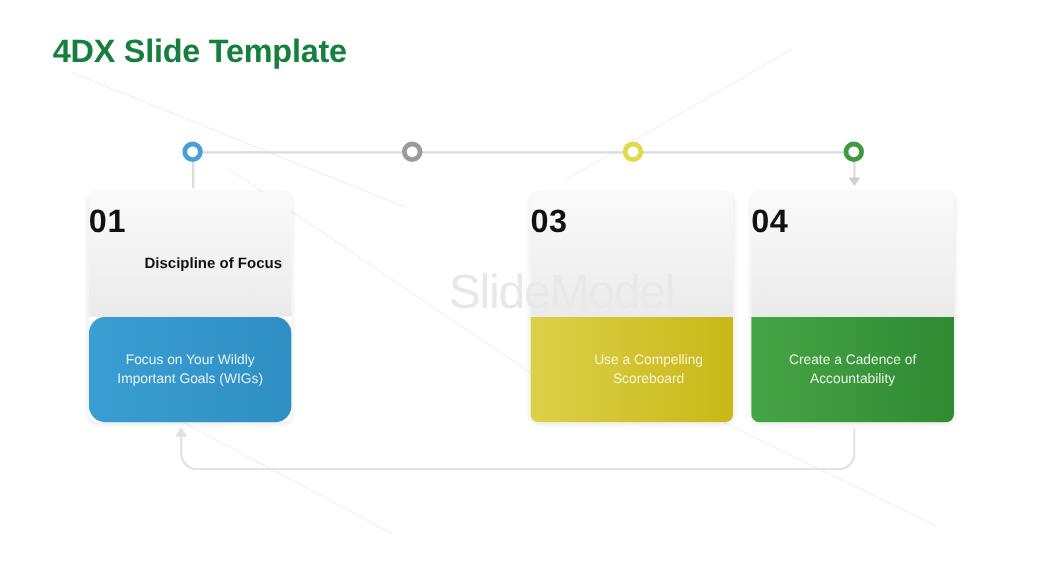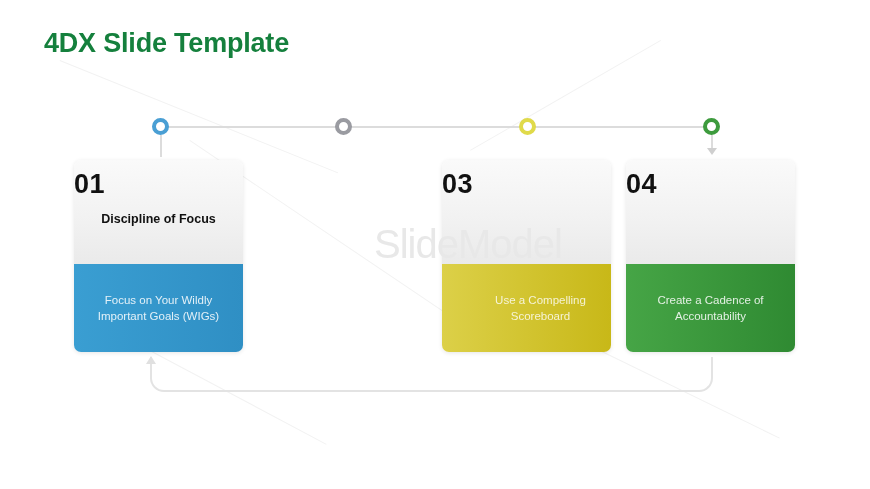--- a/index.html
+++ b/index.html
@@ -134,21 +134,21 @@
   }
   .card-num {
     text-align: left;
     font-size: 27px;
     font-weight: bold;
     color: #111111;
     line-height: 1.05;
     letter-spacing: 0.5px;
   }
   .card-title {
-    text-align: center;
+    text-align: right;
     font-size: 12.5px;
     font-weight: bold;
     color: #111111;
     line-height: 1.25;
     margin-top: 14px;
     padding: 0 8px;
   }
   .card-body {
     height: 88px;
     display: flex;
@@ -191,21 +191,21 @@
   <div class="arrow-down" style="left:707px; top:148px;"></div>
 
   <div id="loop"></div>
   <div id="loop-arrow"></div>
 
   <div class="card" style="left:74px;">
     <div class="card-head">
       <div class="card-num">01</div>
       <div class="card-title">Discipline of Focus</div>
     </div>
-    <div class="card-body" style="background: linear-gradient(to right, #3a9ed2 0%, #2f8fc4 100%);">
+    <div class="card-body" style="background: linear-gradient(to right, #3a9ed2 0%, #2f8fc4 100%); border-radius: 14px;">
       <div class="card-body-text">Focus on Your Wildly Important Goals (WIGs)</div>
     </div>
   </div>
 
 
   <div class="card" style="left:442px;">
     <div class="card-head">
       <div class="card-num">03</div>
     </div>
     <div class="card-body" style="background: linear-gradient(to right, #dcd048 0%, #c8b818 100%); padding-left: 40px;">

